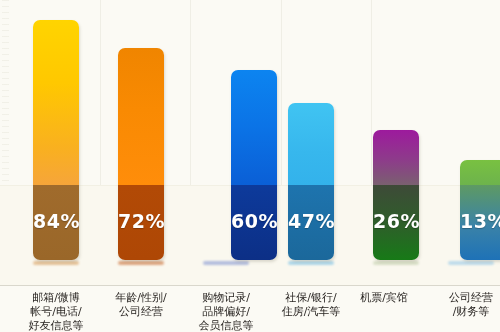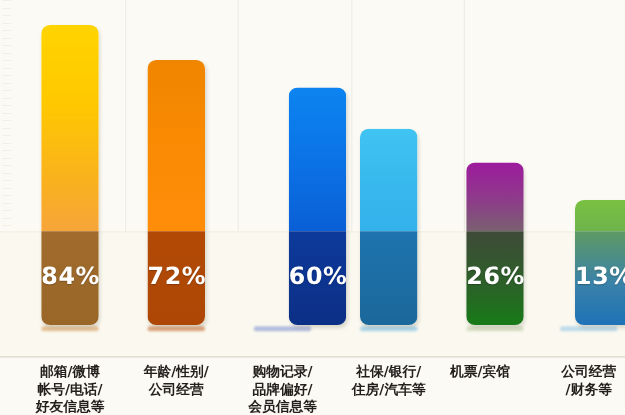--- a/index.html
+++ b/index.html
@@ -130,21 +130,21 @@
     height: 45px;
   }
   .cat-label {
     position: absolute;
     top: 4px;
     width: 104px;
     text-align: center;
     font-size: 11px;
     line-height: 14px;
     color: #231f1c;
-    font-weight: bold;
+    font-weight: normal;
     font-family: "DejaVu Sans", "Liberation Sans", sans-serif;
   }
   .cat-label span { display: block; white-space: nowrap; }
 </style>
 </head>
 <body>
 
 <div id="chart-root">
 
   <div class="grid-left-ticks"></div>
@@ -185,20 +185,21 @@
       </div>
       <div class="bar-value">60%</div>
     </div>
 
     <div class="bar-reflection" style="left:288px; background:#72BEE6;"></div>
     <div class="bar-slot" style="left:288px;">
       <div class="bar" style="height:157px;">
         <div class="bar-top" style="height:82px; background:linear-gradient(to bottom,#40C4F2 0%,#37B7ED 60%,#33B2EB 100%);"></div>
         <div class="bar-bottom" style="height:75px; background:linear-gradient(to bottom,#1E74AE 0%,#1B689B 100%);"></div>
       </div>
+      <div class="bar-value">47%</div>
     </div>
 
     <div class="bar-reflection" style="left:373px; background:#BFCDA8;"></div>
     <div class="bar-slot" style="left:373px;">
       <div class="bar" style="height:130px;">
         <div class="bar-top" style="height:55px; background:linear-gradient(to bottom,#9D1A9D 0%,#8D3C8A 55%,#7A6070 100%);"></div>
         <div class="bar-bottom" style="height:75px; background:linear-gradient(to bottom,#3E4A38 0%,#2D6029 55%,#177A17 100%);"></div>
       </div>
       <div class="bar-value">26%</div>
     </div>

